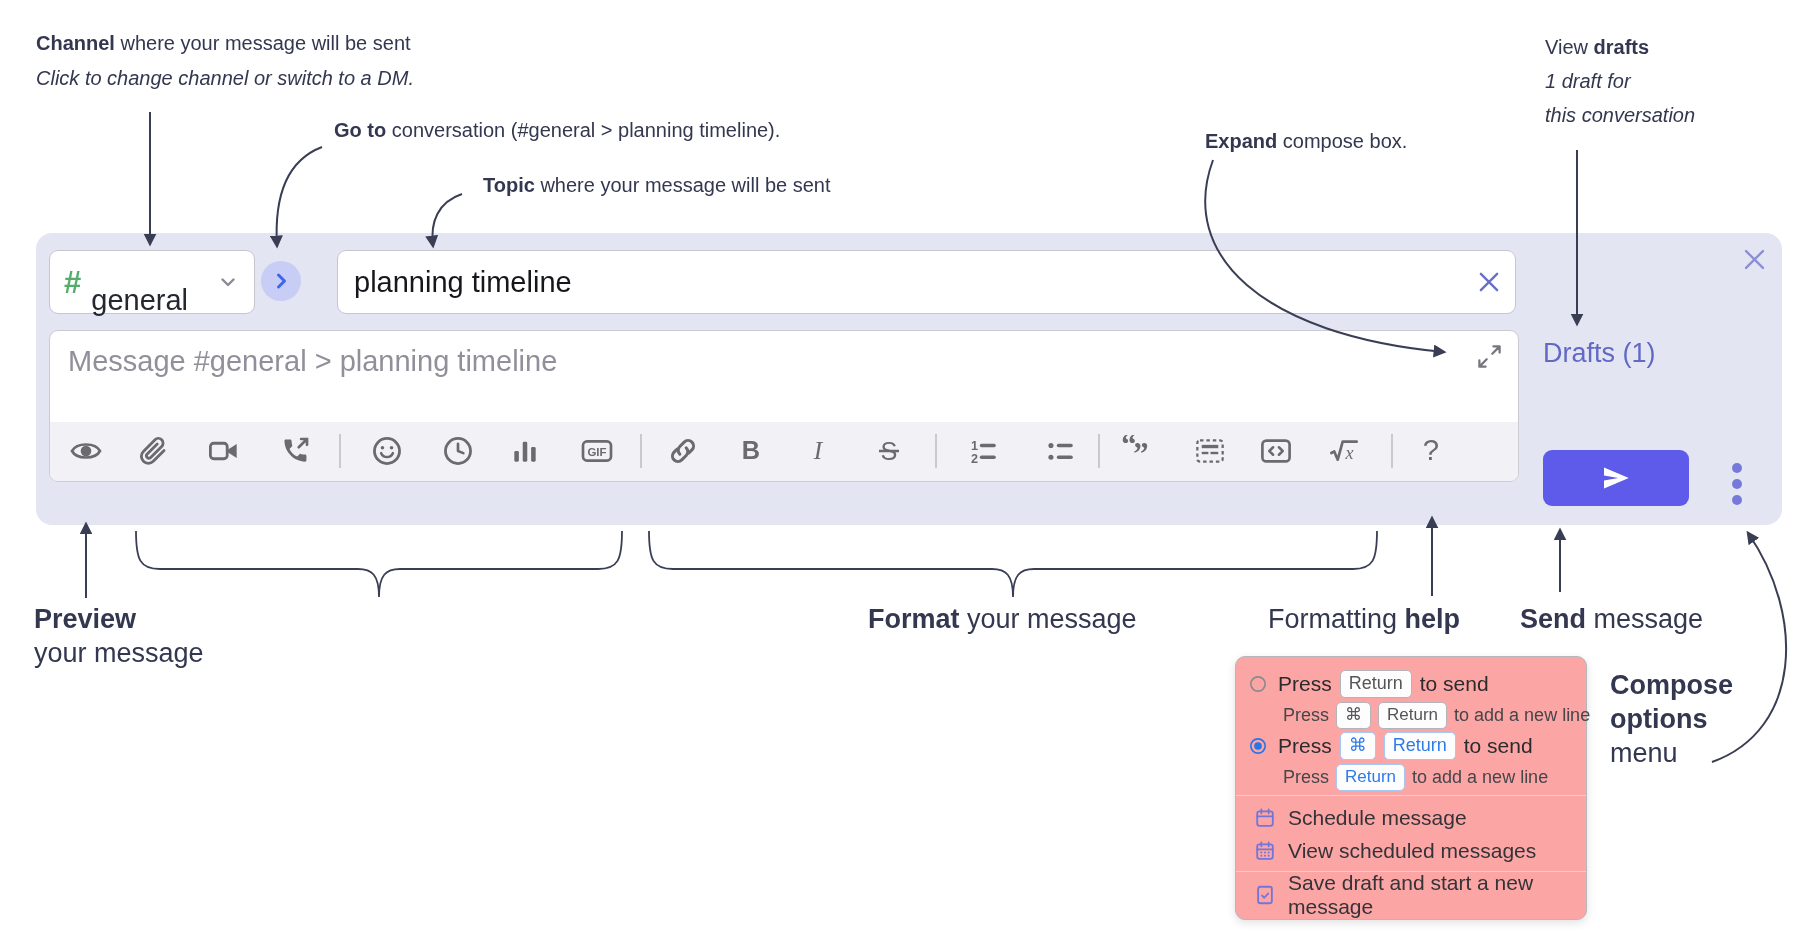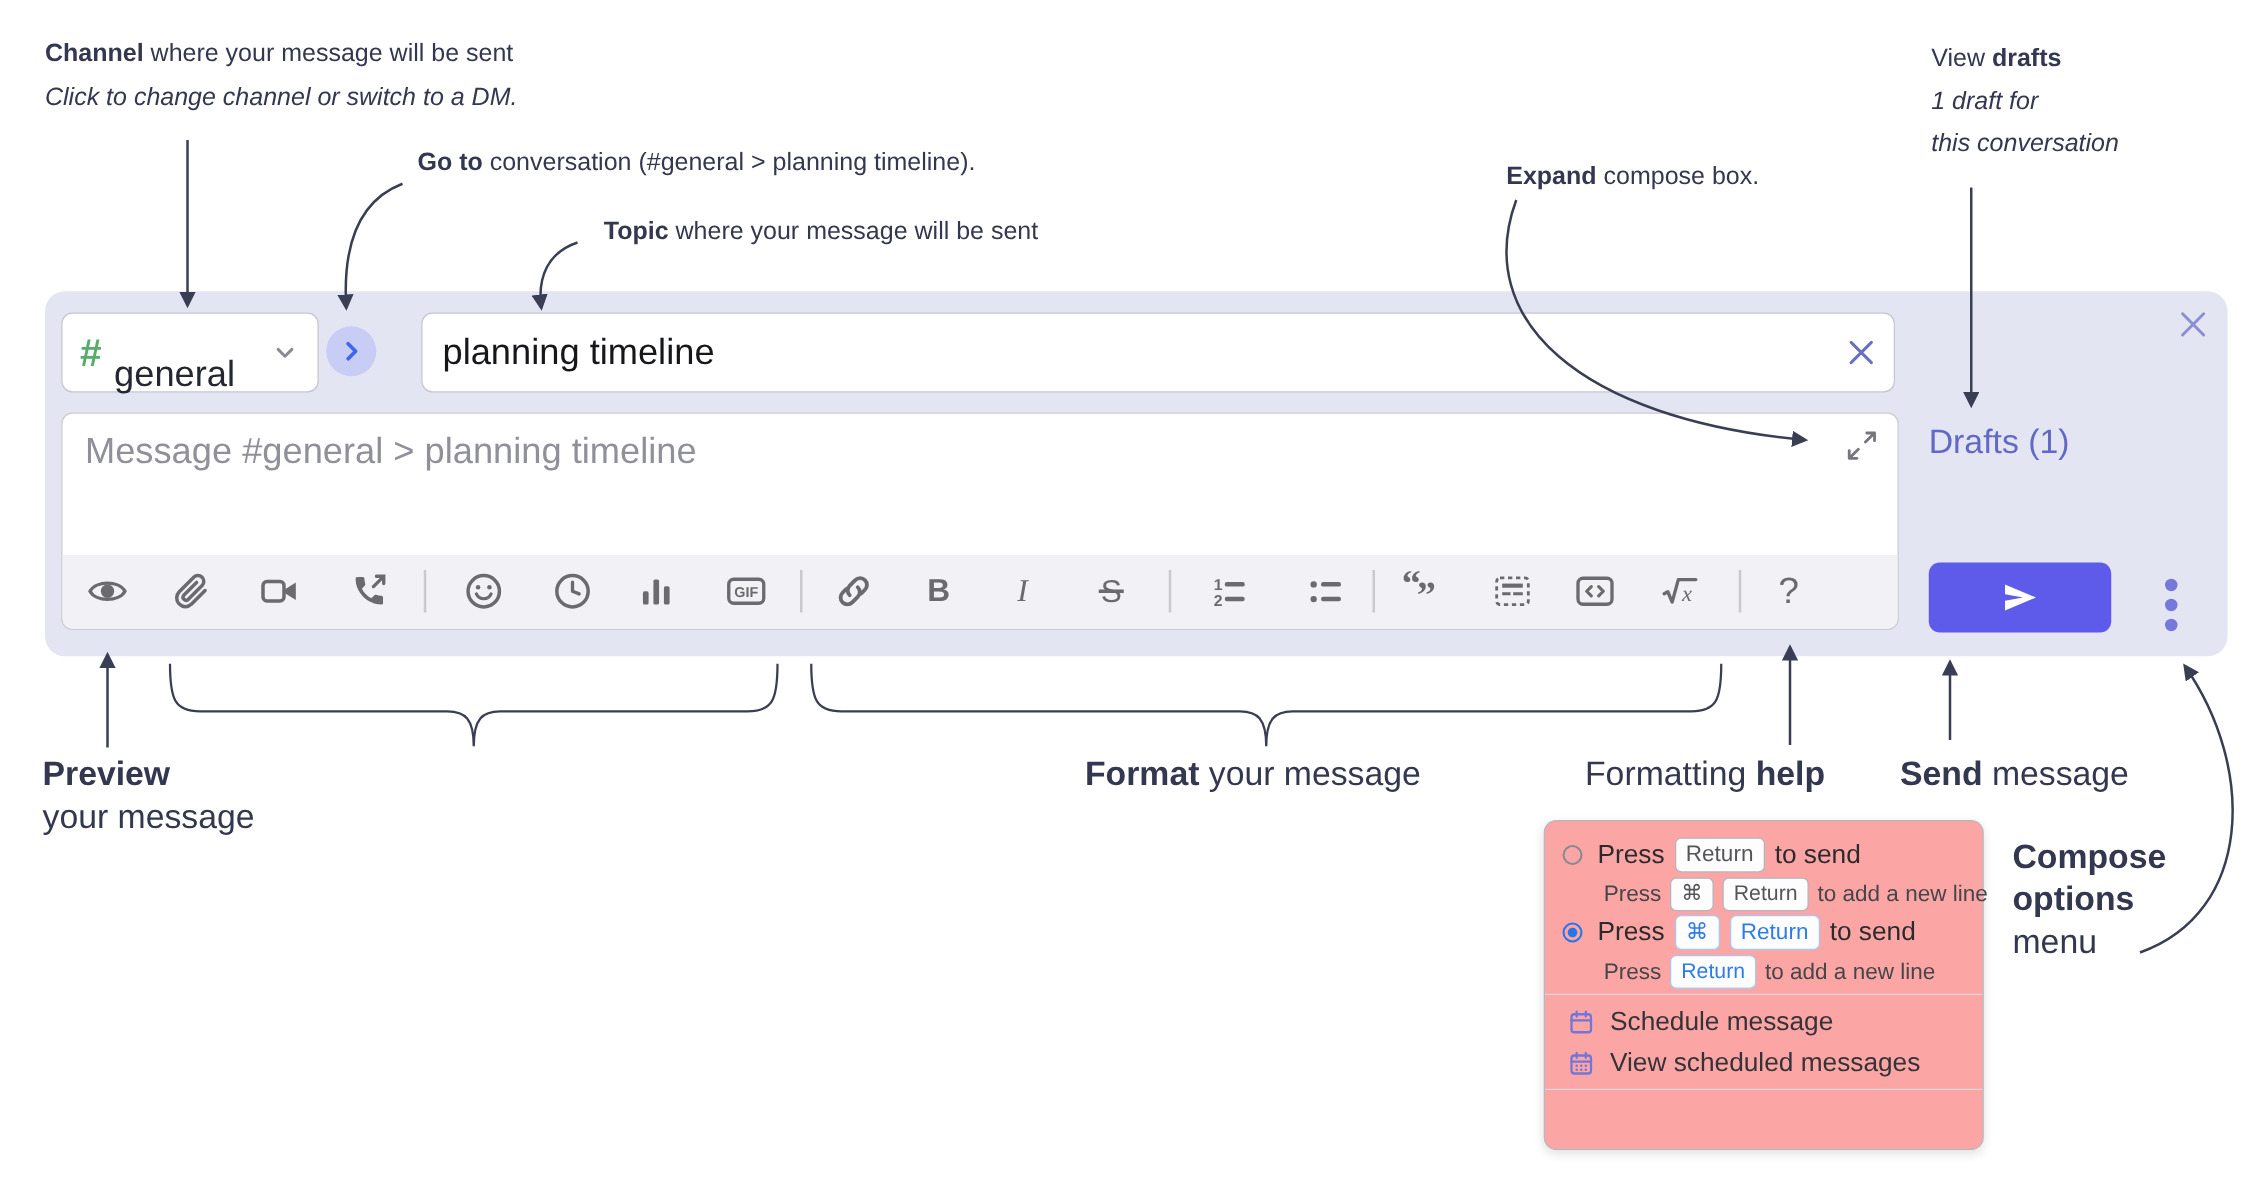--- a/index.html
+++ b/index.html
@@ -20,21 +20,21 @@
     display:flex; align-items:center; padding:0 14px; gap:10px; cursor:pointer; }
   .channel-picker .hash { font-size:31px; font-weight:700; color:#54ad68; line-height:1; }
   .channel-picker .cname { font-size:29px; color:#242630;margin-top:37px; }
   .channel-picker .chev { margin-left:auto; display:flex; }
   .goto-btn { position:absolute; left:225px; top:28px; width:40px; height:40px; border:none;
     border-radius:50%; background:#c7cdf4; display:flex; align-items:center; justify-content:center; cursor:pointer; }
   .topic-wrap { position:absolute; left:271px; top:17px; width:1209px; height:64px;padding-left:30px; }
   .topic-input { width:100%; height:100%; background:#fff; border:1px solid #c6c6d0; border-radius:9px;
     font-family:"Liberation Sans",sans-serif; font-size:29px; color:#16171b; padding:0 56px 0 16px; outline:none; }
   .topic-clear { position:absolute; right:14px; top:19px; cursor:pointer; display:flex; }
-  .message-panel { position:absolute; left:13px; top:97px; width:1470px; height:174px;
+  .message-panel { position:absolute; left:13px; top:97px; width:1470px; height:152px;
     background:#fff; border:1px solid #cbcbd4; border-radius:9px; overflow:hidden; }
   .message-panel textarea { display:block; width:1400px; height:112px; border:none; outline:none; resize:none;
     background:transparent; font-family:"Liberation Sans",sans-serif; font-size:29px; color:#16171b; padding:14px 18px; }
   .message-panel textarea::placeholder { color:#90909a; opacity:1; }
   .expand-btn { position:absolute; right:15px; top:12px; cursor:pointer; display:flex; }
   .fmt-toolbar { position:absolute; left:0; bottom:0; width:100%; height:59px; background:#f1f1f6; }
   .tb-icon { position:absolute; top:11px; width:36px; height:36px; border:none; background:transparent;
     display:flex; align-items:center; justify-content:center; cursor:pointer; color:#6a6a70; padding:0; }
   .tb-div { position:absolute; top:12px; width:2px; height:34px; background:#c9c9d0; }
   .close-btn { position:absolute; left:1705px; top:13px; cursor:pointer; display:flex; }
@@ -343,20 +343,29 @@
             <circle cx="8" cy="17.2" r="1.1" fill="currentColor"></circle>
             <circle cx="12" cy="17.2" r="1.1" fill="currentColor"></circle>
             <circle cx="16" cy="17.2" r="1.1" fill="currentColor"></circle>
           </svg>
         </span>
       <span class="lbl">View scheduled messages</span>
     </div>
 
     <div class="menu-div" style="top:214px;"></div>
 
+    <div class="menu-row action-row" style="top:221px;">
+      <span class="micon">
+          <svg width="22" height="22" viewBox="0 0 24 24">
+            <rect x="4.5" y="3" width="15" height="18" rx="2.5" fill="none" stroke="currentColor" stroke-width="2"></rect>
+            <path d="M8.8 12.6l2.4 2.4 4.2-4.6" fill="none" stroke="currentColor" stroke-width="2" stroke-linecap="round" stroke-linejoin="round"></path>
+          </svg>
+        </span>
+      <span class="lbl">Save draft and start a new message</span>
+    </div>
   </div>
 
   <svg id="overlay" viewBox="0 0 1814 944">
     <defs>
       <marker id="ah" viewBox="0 0 10 10" refX="8" refY="5" markerWidth="6.5" markerHeight="6.5" orient="auto-start-reverse">
         <path d="M0 0 L10 5 L0 10 z" fill="#3a3e55"></path>
       </marker>
     </defs>
     <g stroke="#3a3e55" stroke-width="2" fill="none">
       <path d="M 150 112 L 150 244" marker-end="url(#ah)"></path>

